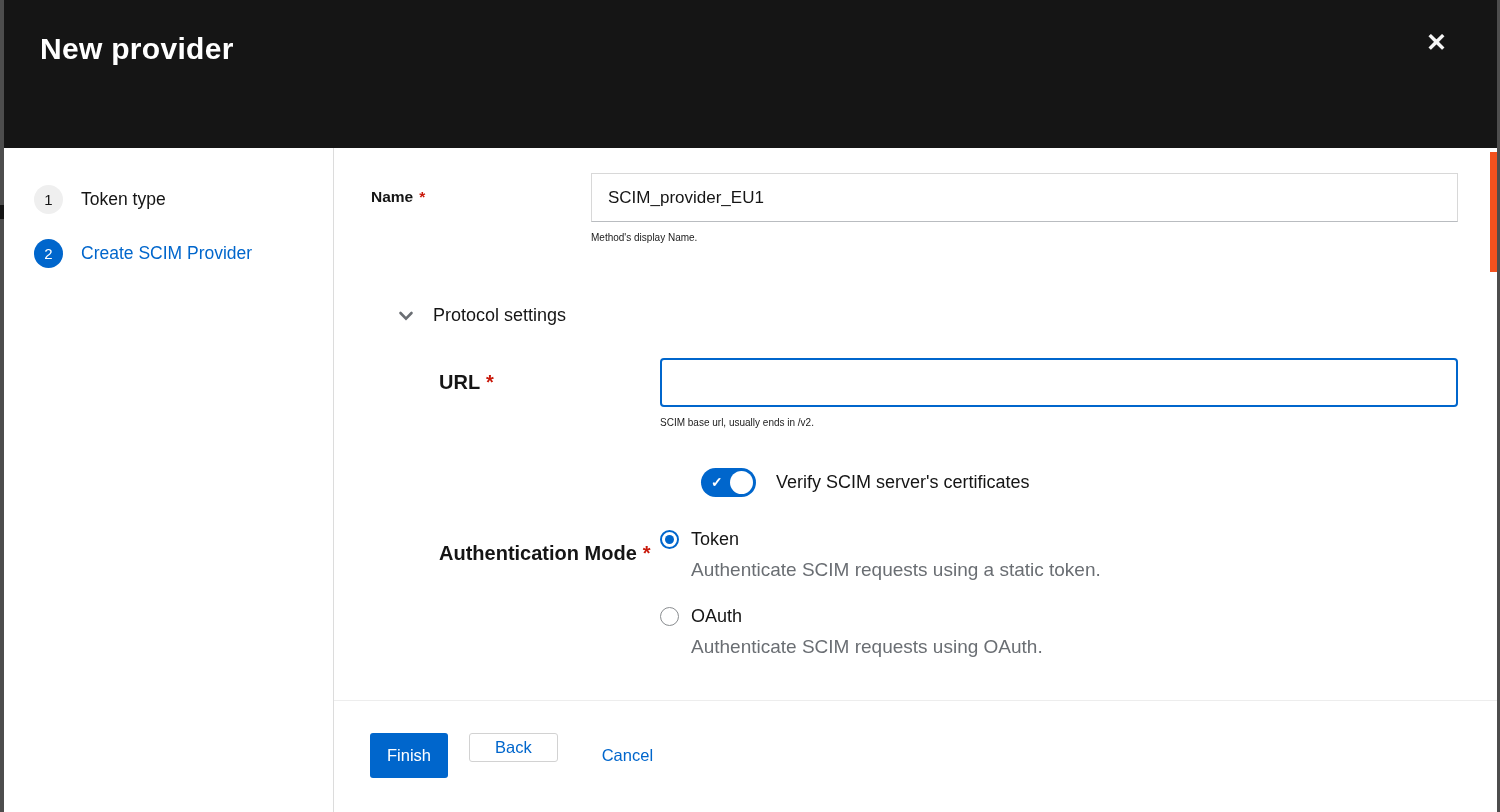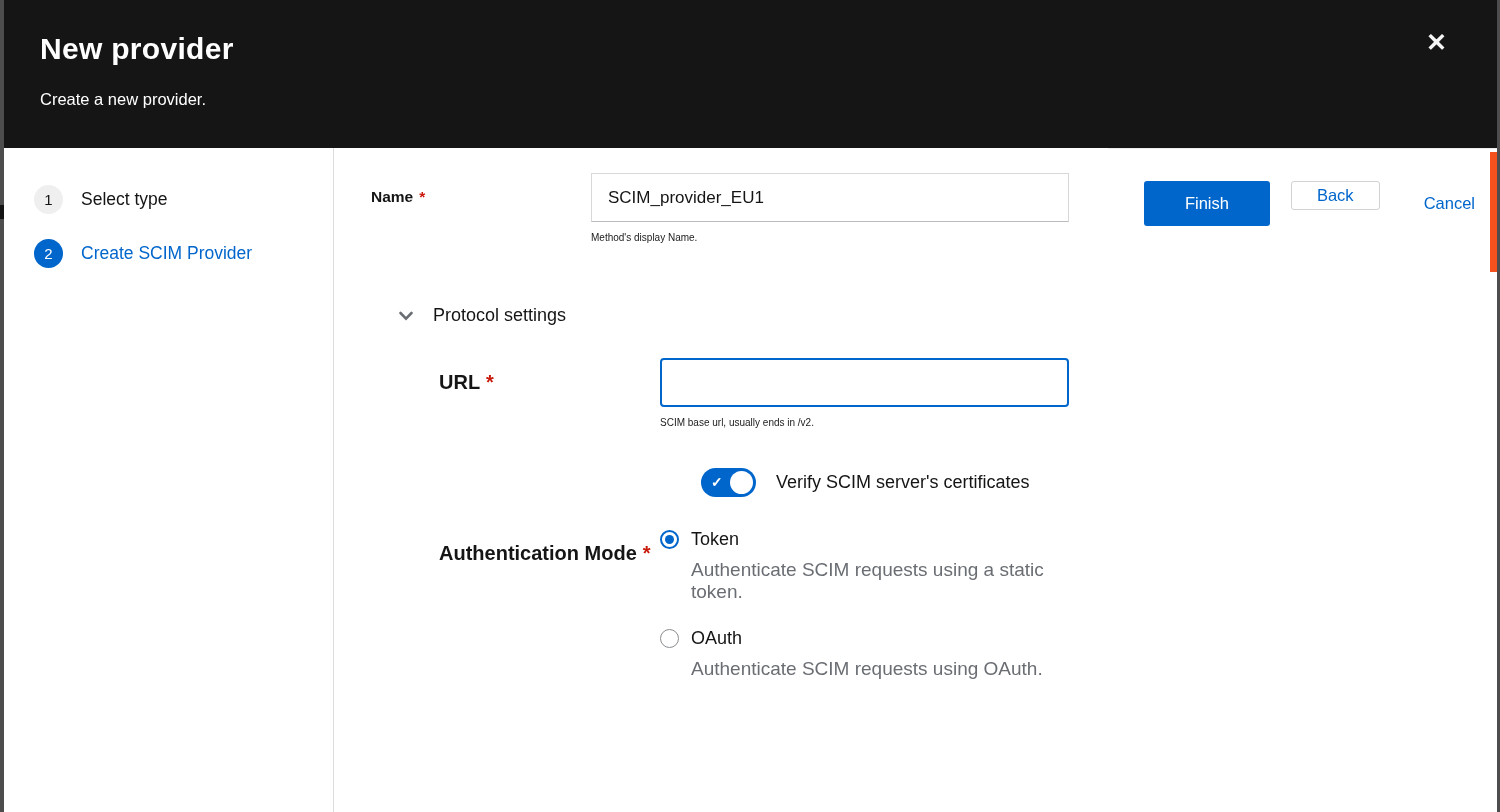--- a/index.html
+++ b/index.html
@@ -16,21 +16,21 @@
 
   
   .modal-body { flex:1; display:flex; min-height:0; }
   .wizard-nav { flex:0 0 330px; border-right:1px solid #dcdcdc; padding:37px 0 0 30px; }
   .step { display:flex; align-items:center; margin-bottom:25px; font-size:17.5px; color:#151515; cursor:pointer; }
   .step-circle { width:29px; height:29px; border-radius:50%; display:flex; align-items:center; justify-content:center; font-size:15px; margin-right:18px; flex:0 0 29px; }
   .step-circle.inactive { background:#efefef; color:#151515; }
   .step-circle.active { background:#0066cc; color:#ffffff; }
   .step-label.active { color:#0066cc; }
 
-  .main-col { flex:1; display:flex; flex-direction:row; position:relative; min-width:0; }
+  .main-col { flex:1; display:flex; flex-direction:column; position:relative; min-width:0; }
   .scroll-thumb { position:absolute; right:0; top:4px; width:7px; height:120px; background:#f4511e; z-index:5; }
 
   .form-area { flex:1; padding:25px 39px 0 37px; overflow:hidden; }
 
   .form-row { display:flex; }
   .flabel { flex:0 0 220px; padding-top:15px; font-size:15.5px; font-weight:bold; color:#151515; }
   .req { color:#c9190b; margin-left:6px; font-weight:bold; }
   .field-col { flex:1; min-width:0; }
   .text-input { width:100%; height:49px; border:1px solid #d8d8d8; border-bottom-color:#b9bcc0; background:#fff; font-size:17px; font-family:"Liberation Sans", sans-serif; padding:0 16px; color:#151515; outline:none; }
   .text-input.focused { border:2px solid #0066cc; border-radius:4px; }
@@ -58,44 +58,43 @@
   .radio { width:19px; height:19px; border-radius:50%; flex:0 0 19px; position:relative; background:#fff; }
   .radio.checked { border:2px solid #0066cc; }
   .radio.checked::after { content:""; position:absolute; left:3px; top:3px; right:3px; bottom:3px; background:#0066cc; border-radius:50%; }
   .radio.unchecked { border:1.5px solid #8a8d90; }
   .radio-label { margin-left:12px; font-size:18px; color:#151515; }
   .radio-help { margin-left:31px; margin-top:9px; font-size:19px; color:#6a6e73; }
 
   
   .modal-footer { flex:0 0 112px; border-top:1px solid #ededed; padding:32px 0 0 36px; display:flex; align-items:flex-start; }
   .btn { font-family:"Liberation Sans", sans-serif; font-size:16.5px; cursor:pointer; border-radius:3px; }
-  .btn-primary { background:#0066cc; color:#ffffff; border:none; padding:13px 41px; }
+  .btn-primary { background:#0066cc; color:#ffffff; border:none; padding:13px 17px; }
   .btn-secondary { background:#ffffff; color:#0066cc; border:1px solid #d2d2d2; padding:4px 25px; margin-left:21px; }
   .btn-link { background:none; border:none; color:#0066cc; padding:13px 22px; margin-left:22px; }
 </style>
 </head>
 <body>
 
 <div class="screen">
   <div class="backdrop-artifact"></div>
 
   <div class="modal">
 
     <div class="modal-header">
       <div class="modal-title">New provider</div>
-      <div class="modal-subtitle">Create a new provider.</div>
       <span class="close-btn">✕</span>
     </div>
 
     <div class="modal-body">
 
       <div class="wizard-nav">
         <div class="step">
           <span class="step-circle inactive">1</span>
-          <span class="step-label">Select type</span>
+          <span class="step-label">Token type</span>
         </div>
         <div class="step">
           <span class="step-circle active">2</span>
           <span class="step-label active">Create SCIM Provider</span>
         </div>
       </div>
 
       <div class="main-col">
         <div class="scroll-thumb"></div>
 

